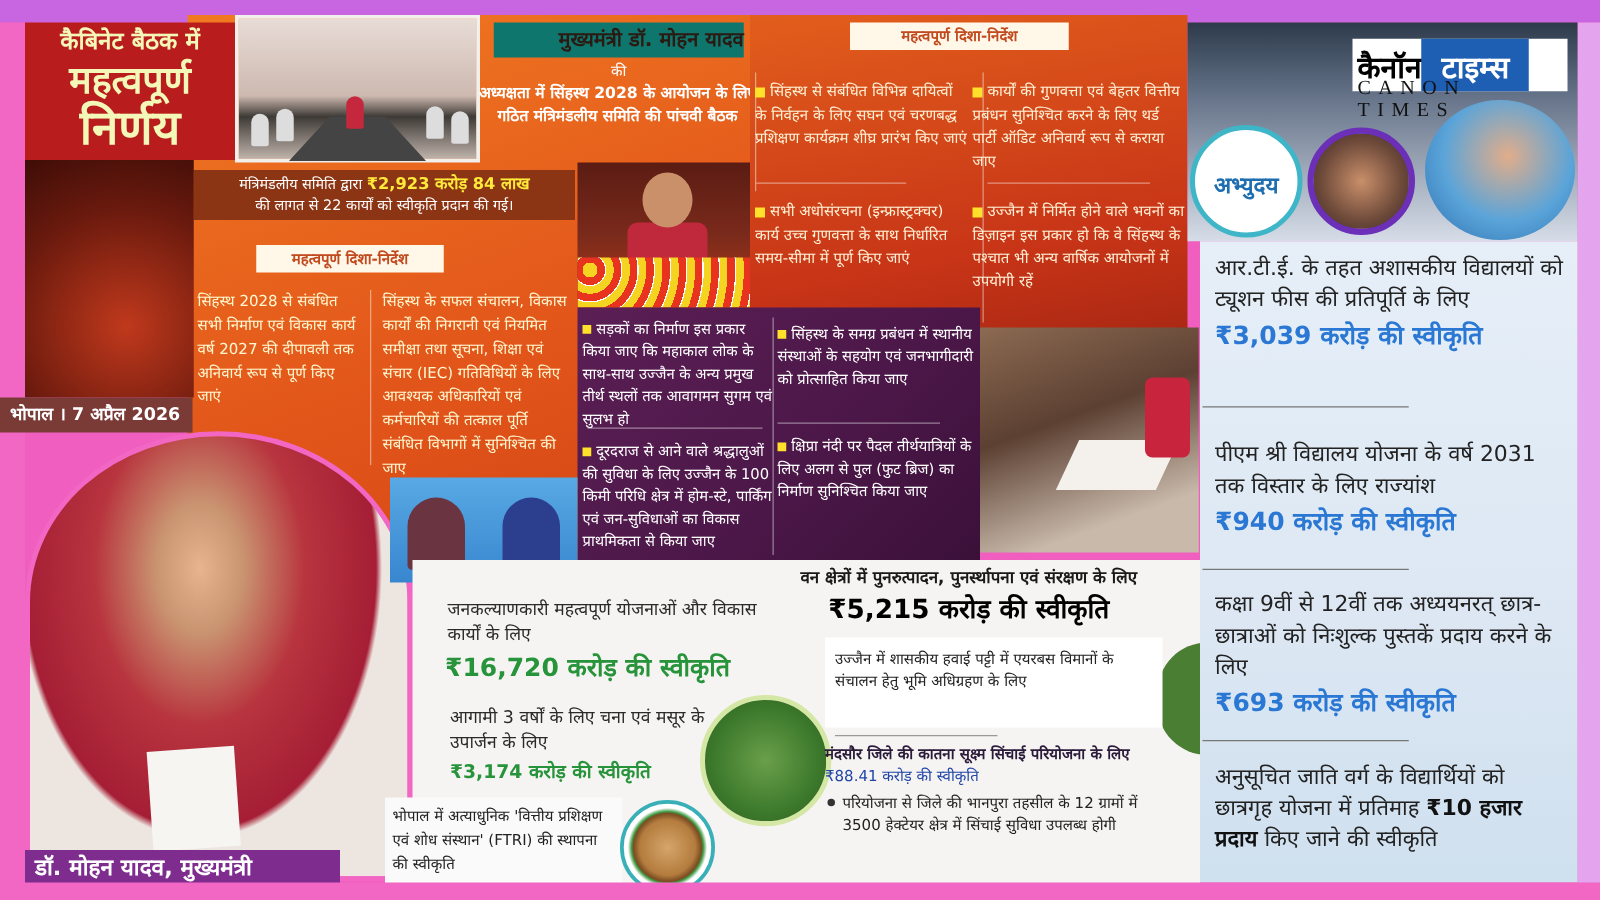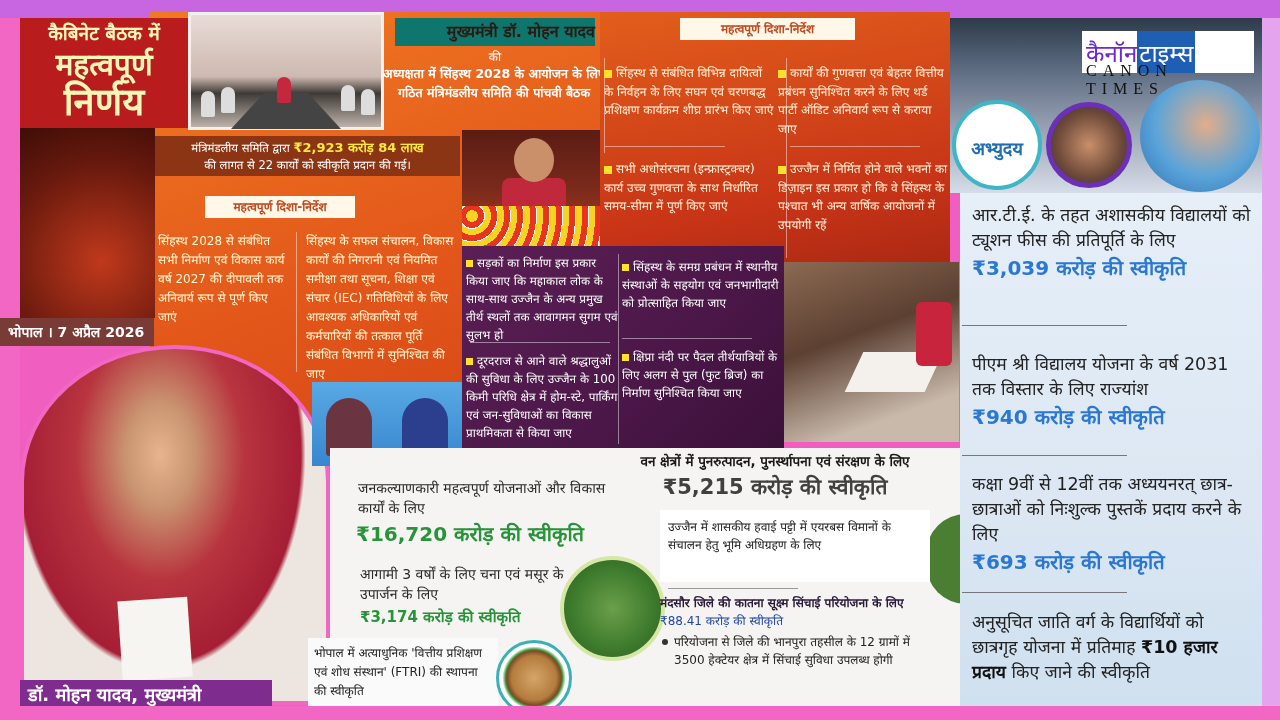--- a/index.html
+++ b/index.html
@@ -74,21 +74,21 @@
 .meeting2{left:784px;top:262px;width:175px;height:180px;background:linear-gradient(160deg,#8c6a52,#5c4032 40%,#c8b9aa 80%)}
 .meeting2 .vest{position:absolute;left:132px;top:40px;width:36px;height:64px;background:#c8243d;border-radius:6px}
 .meeting2 .legs{position:absolute;left:70px;top:90px;width:80px;height:40px;background:#f4f1ed;transform:skewX(-25deg)}
 
 .modi-poster{left:312px;top:382px;width:150px;height:84px;background:linear-gradient(#58a9e4,#3886cf)}
 .modi-poster .p{position:absolute;bottom:10px;width:46px;height:58px;border-radius:24px 24px 4px 4px}
 
 
 .white-center{left:330px;top:448px;width:630px;height:260px;background:#f6f4f2}
 .forest-title{left:590px;top:452px;width:370px;text-align:center;color:#1a1a1a;font-size:13.5px;font-weight:bold}
-.forest-amount{left:590px;top:472px;width:370px;text-align:center;color:#404040;font-size:21px;font-weight:bold}
+.forest-amount{left:590px;top:472px;width:370px;text-align:center;color:#000000;font-size:21px;font-weight:bold}
 
 .welfare-desc{left:358px;top:478px;width:250px;color:#2a2a2a;font-size:14px;line-height:20px}
 .welfare-amount{left:356px;top:520px;width:260px;color:#27933a;font-size:20px;font-weight:bold}
 .gram-desc{left:360px;top:564px;width:230px;color:#2a2a2a;font-size:14px;line-height:20px}
 .gram-amount{left:360px;top:606px;width:230px;color:#27933a;font-size:15px;font-weight:bold}
 
 .ftri{left:308px;top:638px;width:190px;height:70px;background:#fafafa;color:#222;font-size:12px;line-height:19px;padding:6px 6px}
 .chana{left:496px;top:640px;width:76px;height:76px;border-radius:50%;background:radial-gradient(circle,#d6a56a 0,#b47c3e 45%,#7a4c22 55%,#3d9c44 58%,#fff 64%);border:3px solid #39b0b8}
 
 .ujjain{left:660px;top:510px;width:270px;height:72px;background:#fff;color:#222;font-size:12px;line-height:18px;padding:8px 8px}
@@ -98,22 +98,22 @@
 .mandsaur .amt{color:#2146a8;font-weight:normal}
 .mandsaur .li{padding-left:14px;position:relative;font-size:12px;margin-top:3px}
 .mandsaur .li::before{content:"";position:absolute;left:2px;top:6px;width:6px;height:6px;border-radius:50%;background:#333}
 
 .field-circle{left:560px;top:556px;width:105px;height:105px;border-radius:50%;background:radial-gradient(circle,#6a9f4a,#3d7a2c 60%,#2a5d1f);border:4px solid #d4e7a5}
 .field-circle-2{left:926px;top:514px;width:40px;height:90px;border-radius:40px 0 0 40px;background:#4a7e33}
 
 
 .edu-photo{left:950px;top:18px;width:312px;height:175px;background:linear-gradient(#2c3a4a,#5f6d83 30%,#d6dde8)}
 .canon-logo{left:1082px;top:31px;width:172px;height:42px;background:#fff;display:flex;align-items:center}
-.canon-logo .hi-red{color:#6d28d9;font-weight:normal;font-size:24px;padding-left:4px}
-.canon-logo .hi-blue{background:#1e5fb3;color:#fff;font-weight:normal;font-size:24px;padding:0 2px;height:100%;display:flex;align-items:center}
+.canon-logo .hi-red{color:#000000;font-weight:bold;font-size:24px;padding-left:4px}
+.canon-logo .hi-blue{background:#1e5fb3;color:#fff;font-weight:bold;font-size:24px;padding:0 16px;height:100%;display:flex;align-items:center}
 .canon-en{left:1086px;top:62px;width:168px;font-family:"Liberation Serif",serif;font-size:16px;letter-spacing:6px;color:#111}
 .abhyuday{left:952px;top:100px;width:90px;height:90px;border-radius:50%;background:#fff;border:4px solid #3fb5c8;text-align:center;color:#1f6fb0;font-weight:bold;font-size:18px;line-height:90px}
 .kids-circle{left:1046px;top:102px;width:86px;height:86px;border-radius:50%;background:radial-gradient(circle,#c98f6a,#6e4a3a 60%,#3a2a26);border:5px solid #6b2fb8}
 .kids-circle-2{left:1140px;top:80px;width:120px;height:112px;border-radius:50%;background:radial-gradient(circle at 55% 40%,#e1ad8a,#5aa4d9 55%,#2d6fb0)}
 
 .edu-panel{left:960px;top:193px;width:302px;height:513px;background:linear-gradient(#e6eff8,#dce7f3 60%,#cfe0ef)}
 .edu-item{color:#222;font-size:17.5px;line-height:25px}
 .edu-item .amt{color:#2a78d4;font-weight:bold;font-size:20px;line-height:30px}
 .e1{left:972px;top:203px;width:280px}
 .e2{left:972px;top:352px;width:280px}

